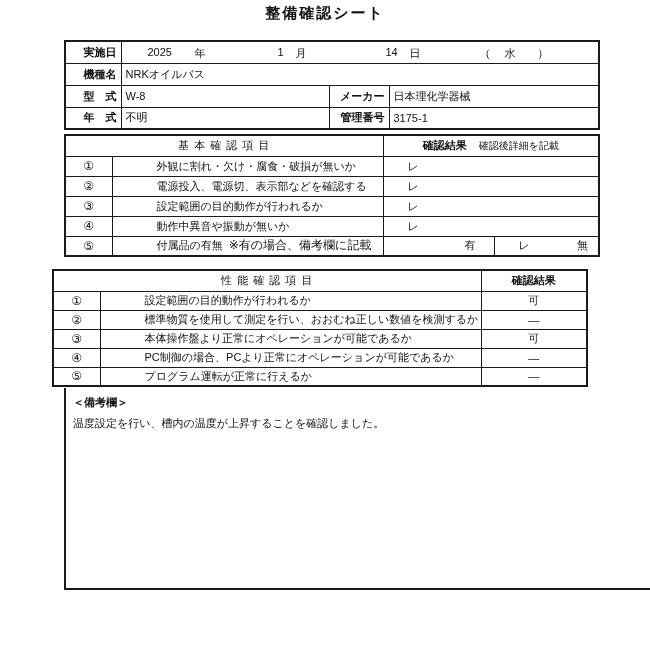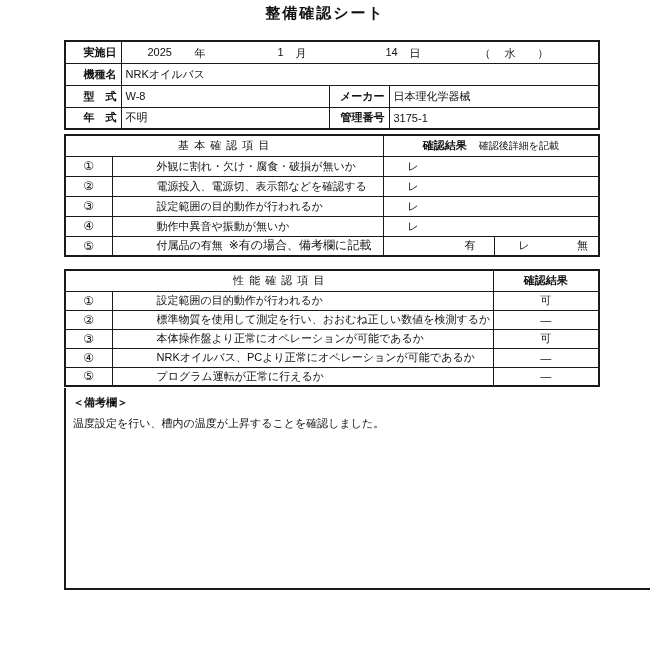--- a/index.html
+++ b/index.html
@@ -36,21 +36,21 @@
   .tbl-info { left: 64px; top: 40px; }
   .tbl-info td { height: 22px; }
   .tbl-info .lbl { text-align: right; font-weight: 600; }
   .tbl-info .val { text-align: left; }
   .date-cell { position: relative; margin-top: 24px; }
   .date-cell span { position: absolute; top: 4px; }
   
   .tbl-basic { left: 64px; top: 134px; }
   .tbl-basic td { height: 20px; }
   .tbl-basic .hdr-row td { height: 21px; }
-  .tbl-perf { left: 64px; top: 269px; }
+  .tbl-perf { left: 52px; top: 269px; }
   .tbl-perf td { height: 19px; }
   .tbl-perf .hdr-row td { height: 21px; }
   .hdr-item { text-align: center; font-weight: normal; letter-spacing: 1px; }
   .hdr-result { text-align: center; font-weight: bold; }
   .hdr-note { font-weight: normal; font-size: 10px; letter-spacing: 0; margin-left: 12px; }
   .num { text-align: center; font-size: 12px; }
   .item { text-align: left; padding-left: 44px; }
   .item-note { font-size: 12px; margin-left: 6px; }
   .check-left { text-align: left; padding-left: 24px; }
   .result-center { text-align: center; }
@@ -187,21 +187,21 @@
     <td class="item">標準物質を使用して測定を行い、おおむね正しい数値を検測するか</td>
     <td class="result-center">―</td>
   </tr>
   <tr>
     <td class="num">③</td>
     <td class="item">本体操作盤より正常にオペレーションが可能であるか</td>
     <td class="result-center">可</td>
   </tr>
   <tr>
     <td class="num">④</td>
-    <td class="item">NRKオイルバス、PCより正常にオペレーションが可能であるか</td>
+    <td class="item">PC制御の場合、PCより正常にオペレーションが可能であるか</td>
     <td class="result-center">―</td>
   </tr>
   <tr>
     <td class="num">⑤</td>
     <td class="item">プログラム運転が正常に行えるか</td>
     <td class="result-center">―</td>
   </tr>
 </tbody>
   </table>
 

